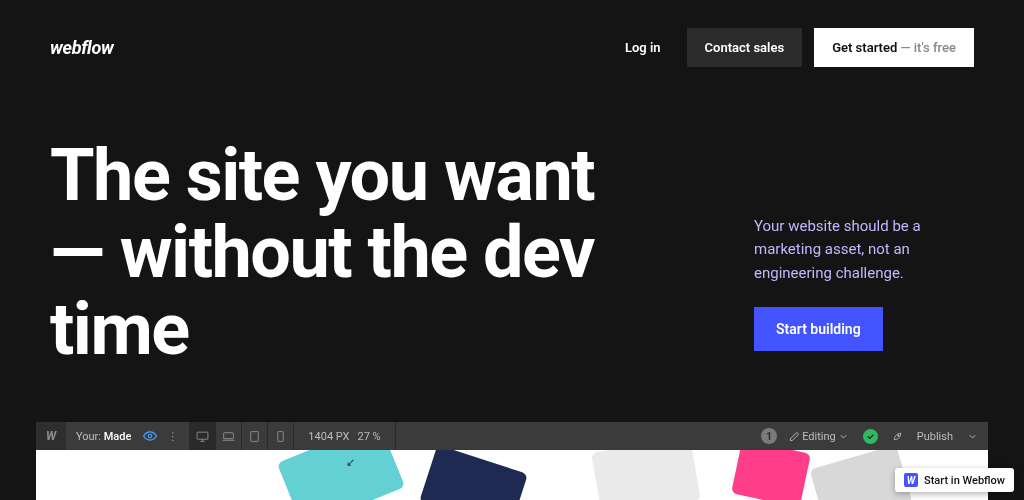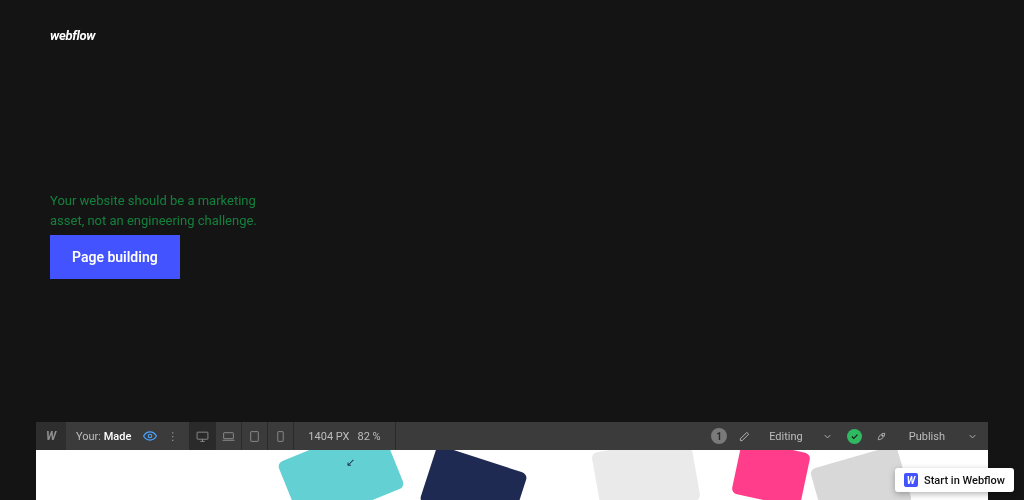--- a/index.html
+++ b/index.html
@@ -1,74 +1,84 @@
 <!DOCTYPE html>
 <html><head>
 <meta charset="utf-8">
 <style>
   *{margin:0;padding:0;box-sizing:border-box;font-family:-apple-system,BlinkMacSystemFont,"Segoe UI",Roboto,Helvetica,Arial,sans-serif;}
   body{background:#141414;color:#fff;width:1024px;height:500px;overflow:hidden;position:relative;}
   
   .nav{display:flex;align-items:center;justify-content:space-between;padding:28px 50px 0 50px;}
-  .logo{font-weight:700;font-style:italic;font-size:13px;letter-spacing:-.3px;}
+  .logo{font-weight:700;font-style:italic;font-size:18px;letter-spacing:-.3px;}
   .nav-right{display:flex;align-items:center;gap:12px;}
   .nav-link{font-size:13px;font-weight:600;color:#fff;cursor:pointer;padding:12px 14px;}
   .nav-btn-dark{background:#2b2b2b;font-size:13px;font-weight:600;color:#fff;padding:12px 18px;cursor:pointer;}
   .nav-btn-light{background:#fff;color:#111;font-size:13px;font-weight:600;padding:12px 18px;cursor:pointer;}
   .nav-btn-light .muted{color:#888;font-weight:500;}
   
   .hero{display:flex;align-items:flex-start;padding:70px 50px 0 50px;gap:120px;}
   .hero-left{flex:1;}
   .hero-title{font-size:72px;font-weight:700;line-height:1.07;letter-spacing:-1.5px;}
   .hero-right{width:220px;padding-top:78px;}
-  .hero-sub{font-size:13px;line-height:1.55;color:#15803d;margin-bottom:4px;}
+  .hero-sub{font-size:15px;line-height:1.55;color:#c4b5fd;margin-bottom:22px;}
   .cta{background:#4353ff;color:#fff;font-size:14px;font-weight:600;padding:14px 22px;display:inline-block;cursor:pointer;}
   
   .designer{position:absolute;left:36px;right:36px;top:422px;}
   .bar{height:28px;background:#3b3b3b;display:flex;align-items:center;font-size:11px;color:#bdbdbd;position:relative;}
   .bar-w{width:30px;height:28px;background:#2e2e2e;display:flex;align-items:center;justify-content:center;color:#8f8f8f;font-style:italic;font-weight:700;font-size:12px;}
   .bar-page{padding:0 10px;color:#bdbdbd;}
   .bar-page b{color:#fff;font-weight:500;}
   .bar-eye{width:14px;height:14px;color:#4aa3ff;margin-left:2px;}
   .bar-dots{margin-left:auto;padding:0 10px;color:#999;letter-spacing:1px;}
   .bar-devices{display:flex;gap:0;}
   .bar-dev{width:26px;height:28px;display:flex;align-items:center;justify-content:center;border-left:1px solid #2a2a2a;cursor:pointer;}
   .bar-dev.active{background:#2a2a2a;}
   .bar-dev svg{width:13px;height:13px;stroke:#9a9a9a;fill:none;stroke-width:1.5;}
   .bar-size{padding:0 14px;border-left:1px solid #2a2a2a;border-right:1px solid #2a2a2a;height:28px;display:flex;align-items:center;gap:8px;}
   .bar-spacer{flex:1;}
   .bar-step{width:16px;height:16px;border-radius:50%;background:#7a7a7a;color:#2b2b2b;display:flex;align-items:center;justify-content:center;font-size:10px;font-weight:700;margin-right:12px;}
-  .bar-edit{display:flex;align-items:center;gap:19px;color:#bdbdbd;cursor:pointer;margin-right:14px;}
+  .bar-edit{display:flex;align-items:center;gap:2px;color:#bdbdbd;cursor:pointer;margin-right:14px;}
   .bar-edit svg,.bar-publish svg{width:11px;height:11px;stroke:#bdbdbd;fill:none;stroke-width:2;}
   .bar-ok{width:15px;height:15px;border-radius:50%;background:#2fb960;display:flex;align-items:center;justify-content:center;margin-right:14px;}
   .bar-ok svg{width:9px;height:9px;stroke:#1a1a1a;fill:none;stroke-width:3;}
-  .bar-publish{display:flex;align-items:center;gap:22px;color:#bdbdbd;cursor:pointer;margin-right:10px;}
+  .bar-publish{display:flex;align-items:center;gap:14px;color:#bdbdbd;cursor:pointer;margin-right:10px;}
   .canvas{height:60px;background:#fff;position:relative;overflow:hidden;}
   .card{position:absolute;border-radius:6px;}
   .c1{width:110px;height:70px;background:#63d0d4;transform:rotate(-22deg);left:250px;top:-10px;}
   .c2{width:95px;height:60px;background:#1f2a52;transform:rotate(18deg);left:390px;top:8px;}
   .c3{width:100px;height:65px;background:#eaeaea;transform:rotate(-10deg);left:560px;top:-6px;}
   .c4{width:70px;height:55px;background:#ff3d8b;transform:rotate(12deg);left:700px;top:-4px;}
   .c5{width:90px;height:60px;background:#d8d8d8;transform:rotate(-16deg);left:780px;top:6px;}
   .arrow{position:absolute;left:310px;top:6px;color:#1f2a52;font-size:11px;}
   
   .badge{position:absolute;right:10px;bottom:8px;background:#fff;color:#111;font-size:11px;font-weight:500;display:flex;align-items:center;gap:6px;padding:5px 9px;border-radius:3px;box-shadow:0 2px 6px rgba(0,0,0,.3);cursor:pointer;}
   .badge-w{width:14px;height:14px;background:#4353ff;color:#fff;border-radius:2px;display:flex;align-items:center;justify-content:center;font-style:italic;font-weight:700;font-size:10px;}
 </style>
 </head>
 <body>
 
 <div class="nav">
   <div class="logo">webflow</div>
+  <div class="nav-right">
+    <div class="nav-link">Log in</div>
+    <div class="nav-btn-dark">Contact sales</div>
+    <div class="nav-btn-light">
+      <span>Get started</span><span class="muted"> — it's free</span>
+    </div>
+  </div>
 </div>
 
 <div class="hero">
+  <div class="hero-left">
+    <h1 class="hero-title">The site you want — without the dev time</h1>
+  </div>
   <div class="hero-right">
     <p class="hero-sub">Your website should be a marketing asset, not an engineering challenge.</p>
-    <div class="cta">Page building</div>
+    <div class="cta">Start building</div>
   </div>
 </div>
 
 <div class="designer">
   <div class="bar">
     <div class="bar-w">W</div>
     <div class="bar-page">
       <span>Your: </span><b>Made</b>
     </div>
     <svg class="bar-eye" viewBox="0 0 24 24" fill="none" stroke="currentColor" stroke-width="2">
@@ -98,21 +108,21 @@
         </div>
       <div class="bar-dev">
           <svg viewBox="0 0 24 24">
             <rect x="7" y="3" width="10" height="18" rx="1"></rect>
           </svg>
         </div>
     </div>
 
     <div class="bar-size">
       <span>1404 PX</span>
-      <span>82 %</span>
+      <span>27 %</span>
     </div>
 
     <div class="bar-spacer"></div>
 
     <div class="bar-step">1</div>
 
     <div class="bar-edit">
       <svg viewBox="0 0 24 24">
           <path d="M17 3l4 4L7 21H3v-4L17 3z"></path>
         </svg>

